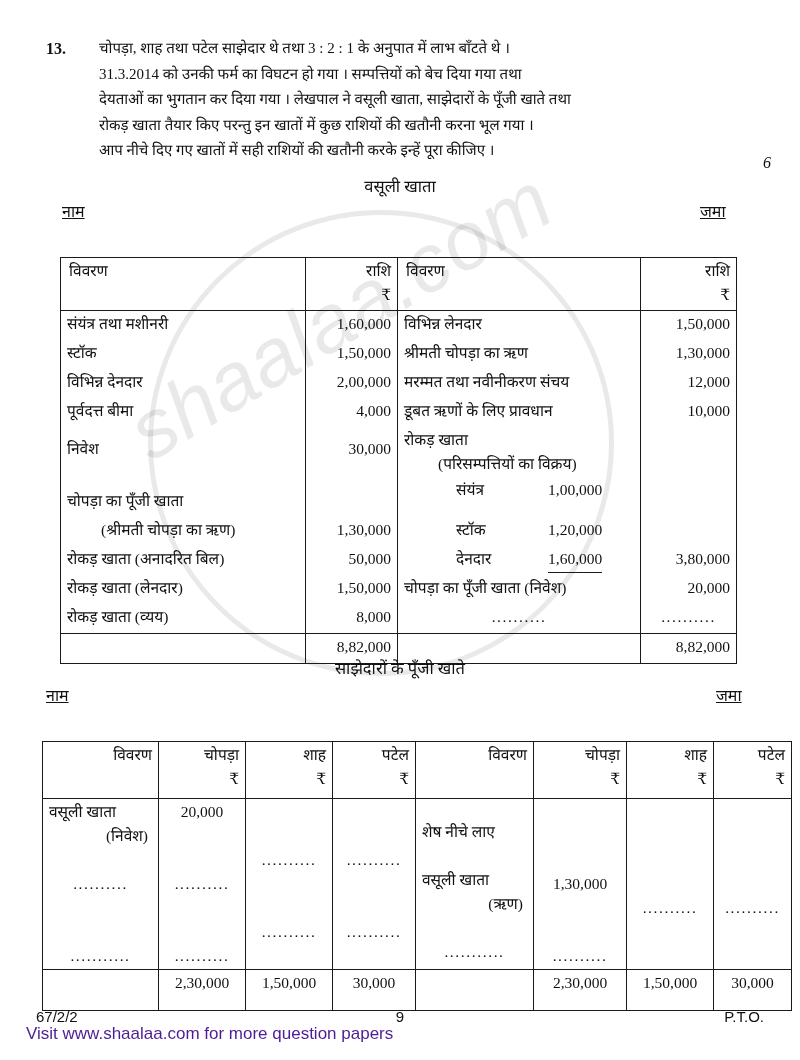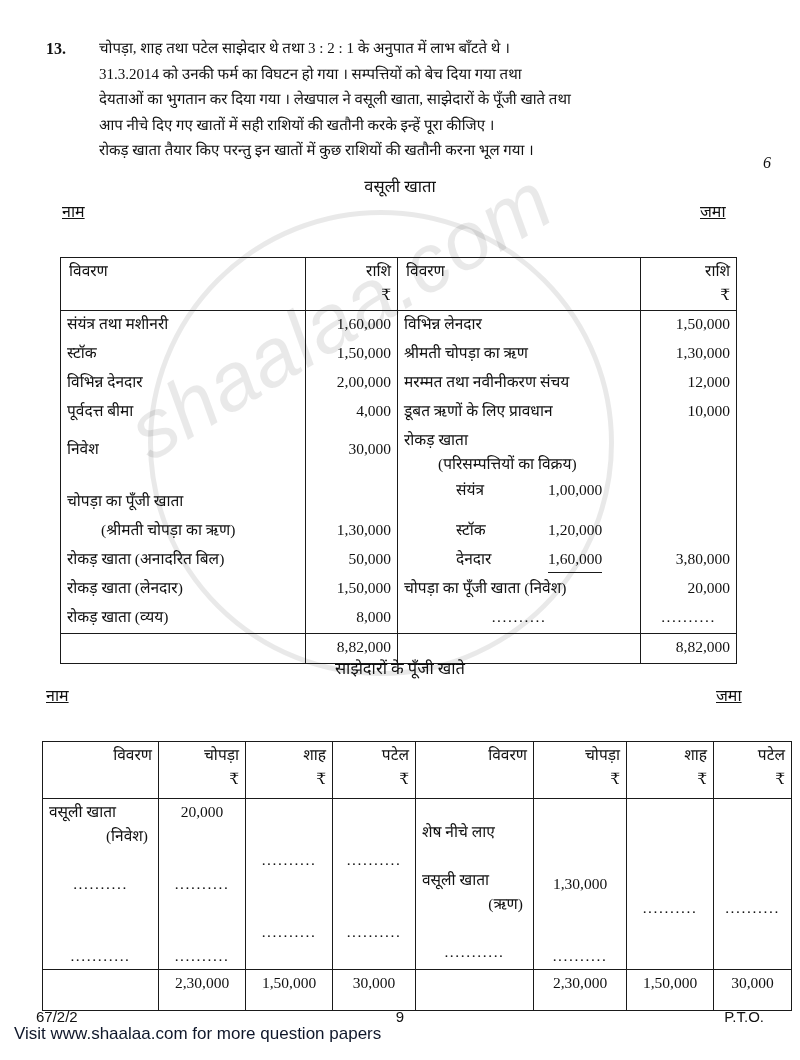--- a/index.html
+++ b/index.html
@@ -193,44 +193,44 @@
     width: 800px;
     height: 40px;
     font-family: "Liberation Sans", "DejaVu Sans", sans-serif;
     font-size: 15px;
   }
   .f-code { position: absolute; left: 36px; top: 0; }
   .f-page { position: absolute; left: 0; top: 0; width: 800px; text-align: center; }
   .f-pto  { position: absolute; right: 36px; top: 0; }
   .f-visit {
     position: absolute;
-    left: 14px;
+    left: 26px;
     top: 16px;
     font-size: 17px;
-    color: #0f172a;
+    color: #4c1d95;
   }
 </style>
 </head>
 <body>
 
 <div class="watermark-layer">
   <div class="wm-circle"></div>
   <div class="wm-text">shaalaa.com</div>
 </div>
 
 <div class="page">
 
   <div class="question">
     <div class="q-number">13.</div>
     <div class="q-body">
       <span class="q-line">चोपड़ा, शाह तथा पटेल साझेदार थे तथा 3 : 2 : 1 के अनुपात में लाभ बाँटते थे ।</span>
       <span class="q-line">31.3.2014 को उनकी फर्म का विघटन हो गया । सम्पत्तियों को बेच दिया गया तथा</span>
       <span class="q-line">देयताओं का भुगतान कर दिया गया । लेखपाल ने वसूली खाता, साझेदारों के पूँजी खाते तथा</span>
+      <span class="q-line">रोकड़ खाता तैयार किए परन्तु इन खातों में कुछ राशियों की खतौनी करना भूल गया ।</span>
       <span class="q-line">आप नीचे दिए गए खातों में सही राशियों की खतौनी करके इन्हें पूरा कीजिए ।</span>
-      <span class="q-line">रोकड़ खाता तैयार किए परन्तु इन खातों में कुछ राशियों की खतौनी करना भूल गया ।</span>
     </div>
     <div class="q-marks">6</div>
   </div>
 
   <div class="acct-title" id="title-vasuli">वसूली खाता</div>
   <div class="side-label" style="left:62px; top:200px;">नाम</div>
   <div class="side-label" style="left:700px; top:200px;">जमा</div>
 
   <table class="ledger" id="t-vasuli">
     <colgroup>

